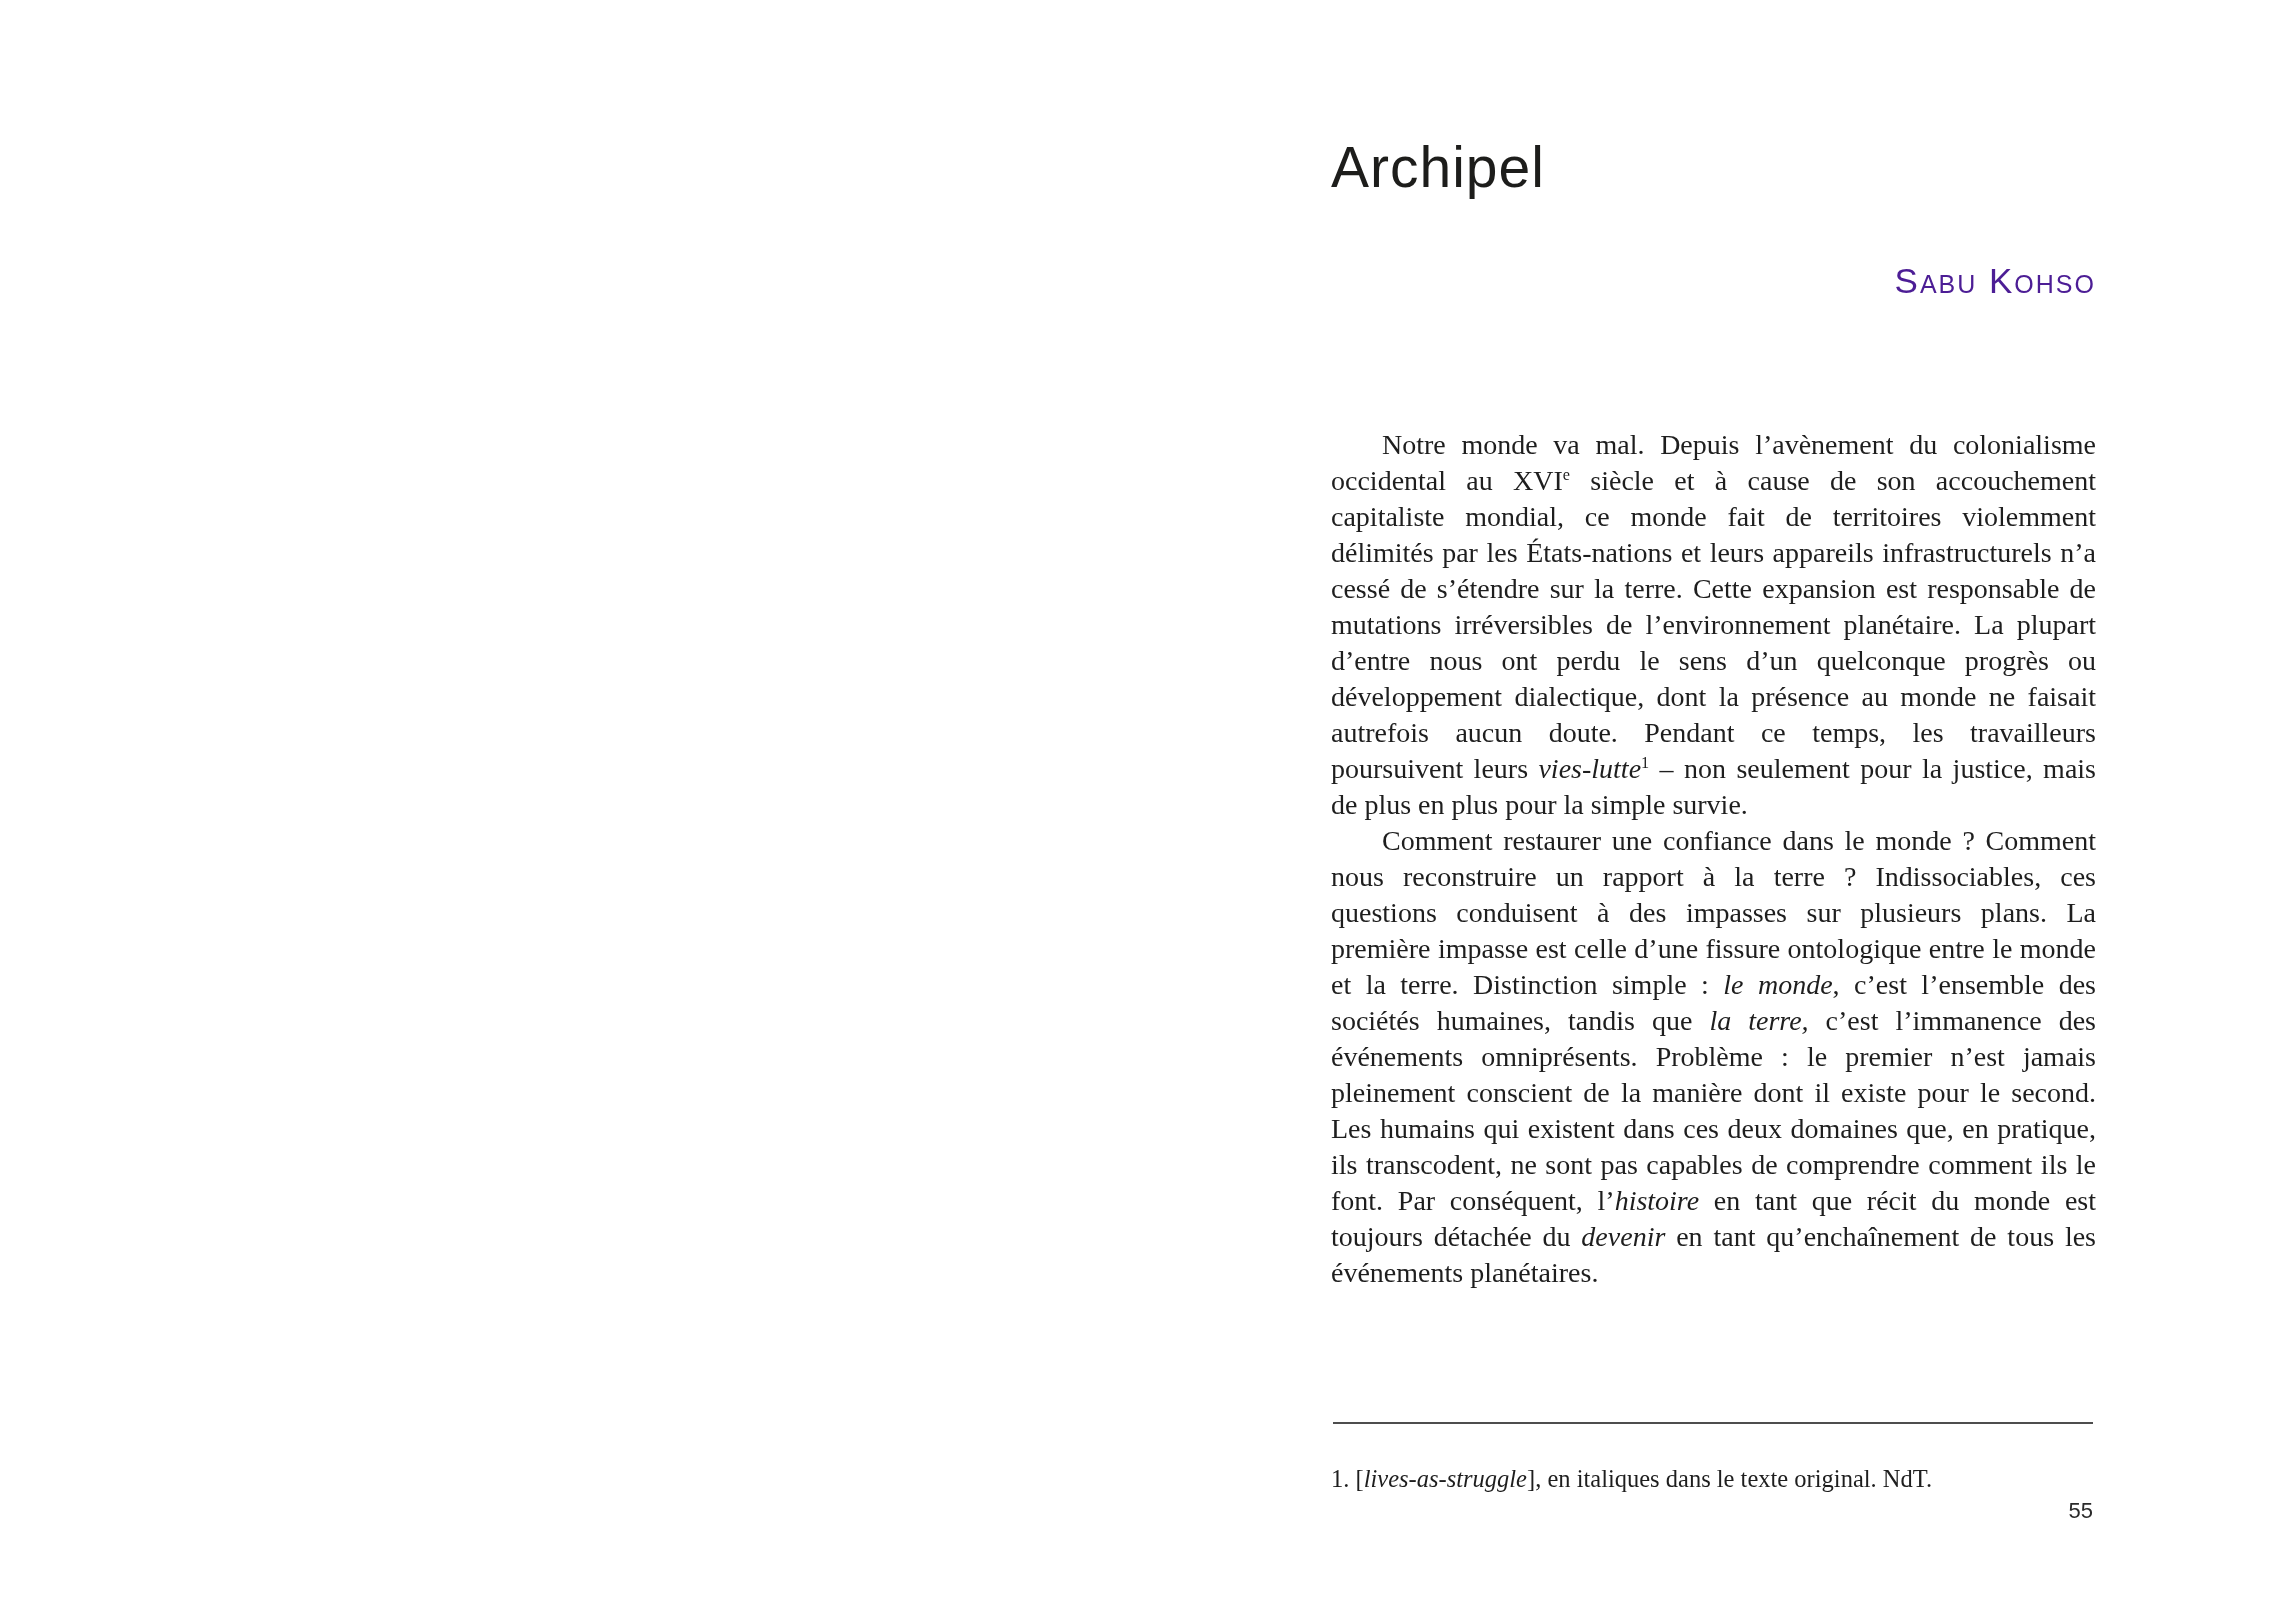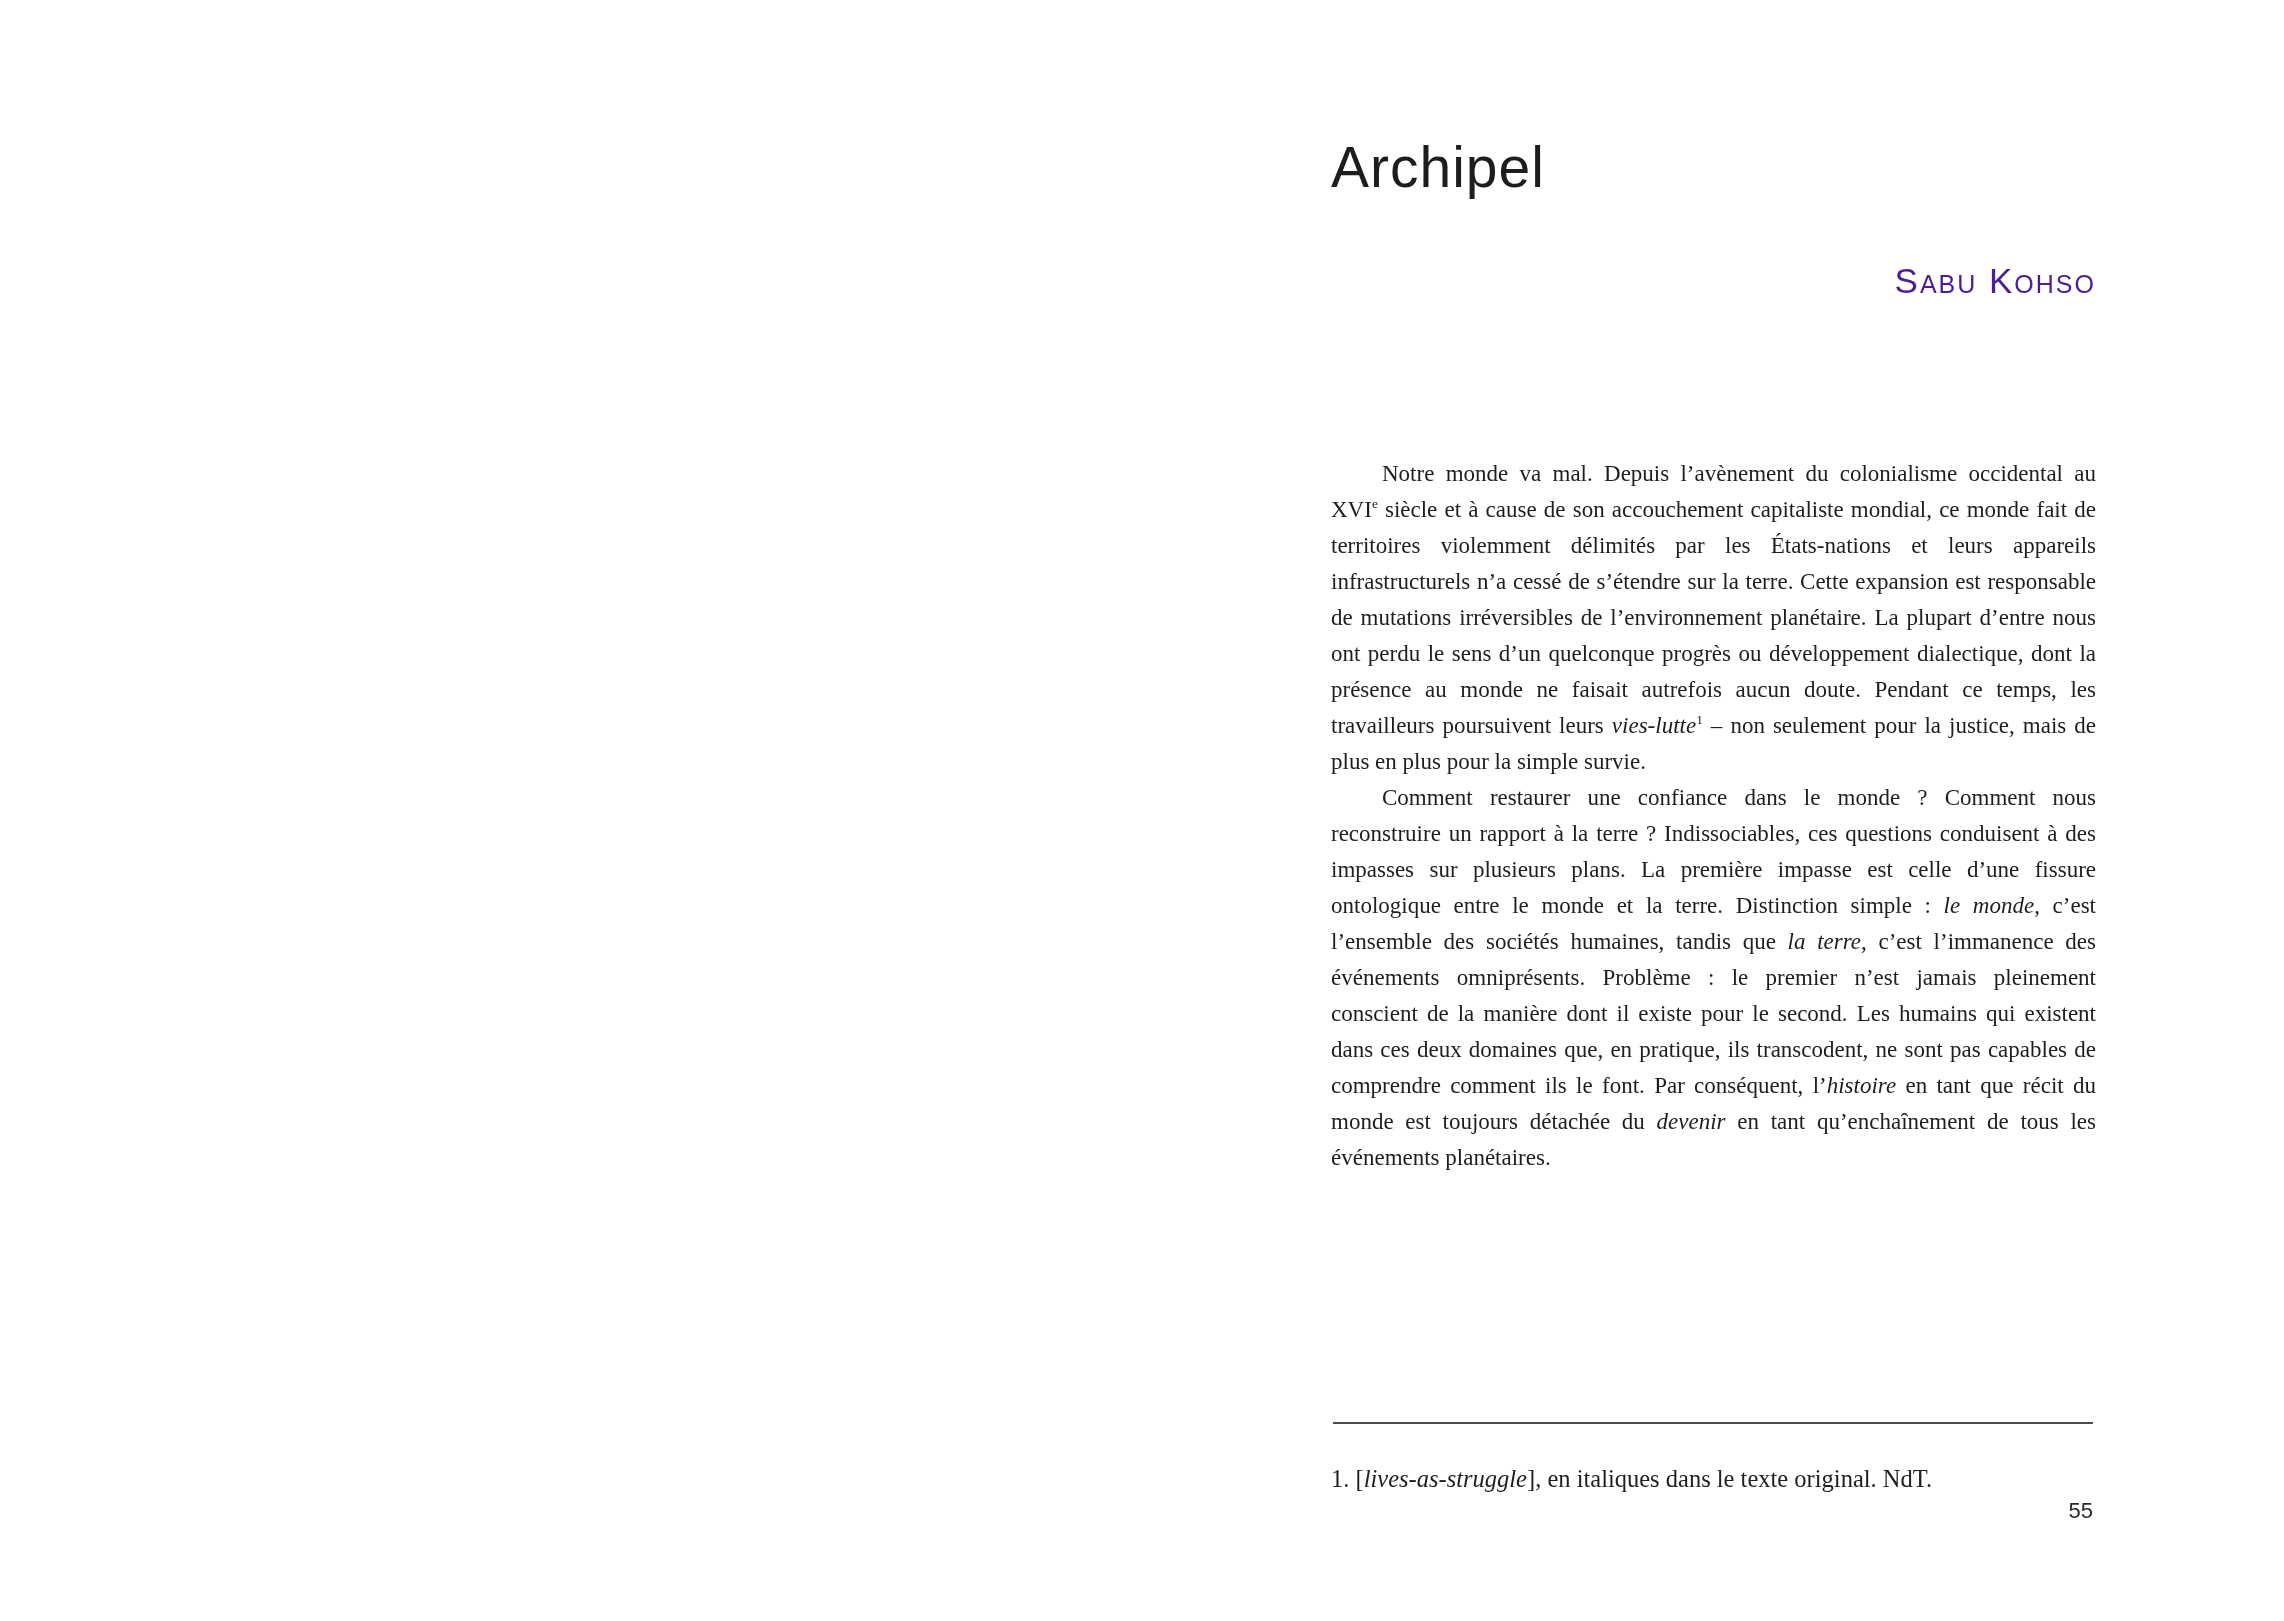--- a/index.html
+++ b/index.html
@@ -34,25 +34,24 @@
     font-weight: 400;
     letter-spacing: 2px;
     color: #4c1d95;
     margin-top: 16px;
   }
   .body-text {
     position: absolute;
     left: 1331px;
     top: 427px;
     width: 765px;
-    font-size: 23px;
+    font-size: 28px;
     line-height: 36px;
     text-align: justify;
     color: #1e1e1e;
-    margin-top: 29px;
   }
   .body-text p {
     margin: 0;
     text-indent: 51px;
     hyphens: auto;
   }
   .seg-it { font-style: italic; }
   .seg-sup {
     vertical-align: super;
     font-size: 0.58em;

